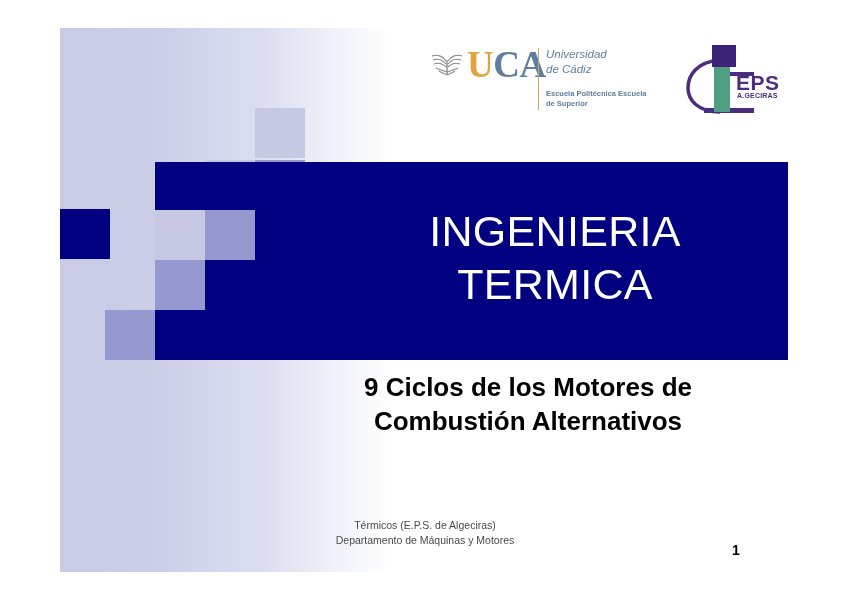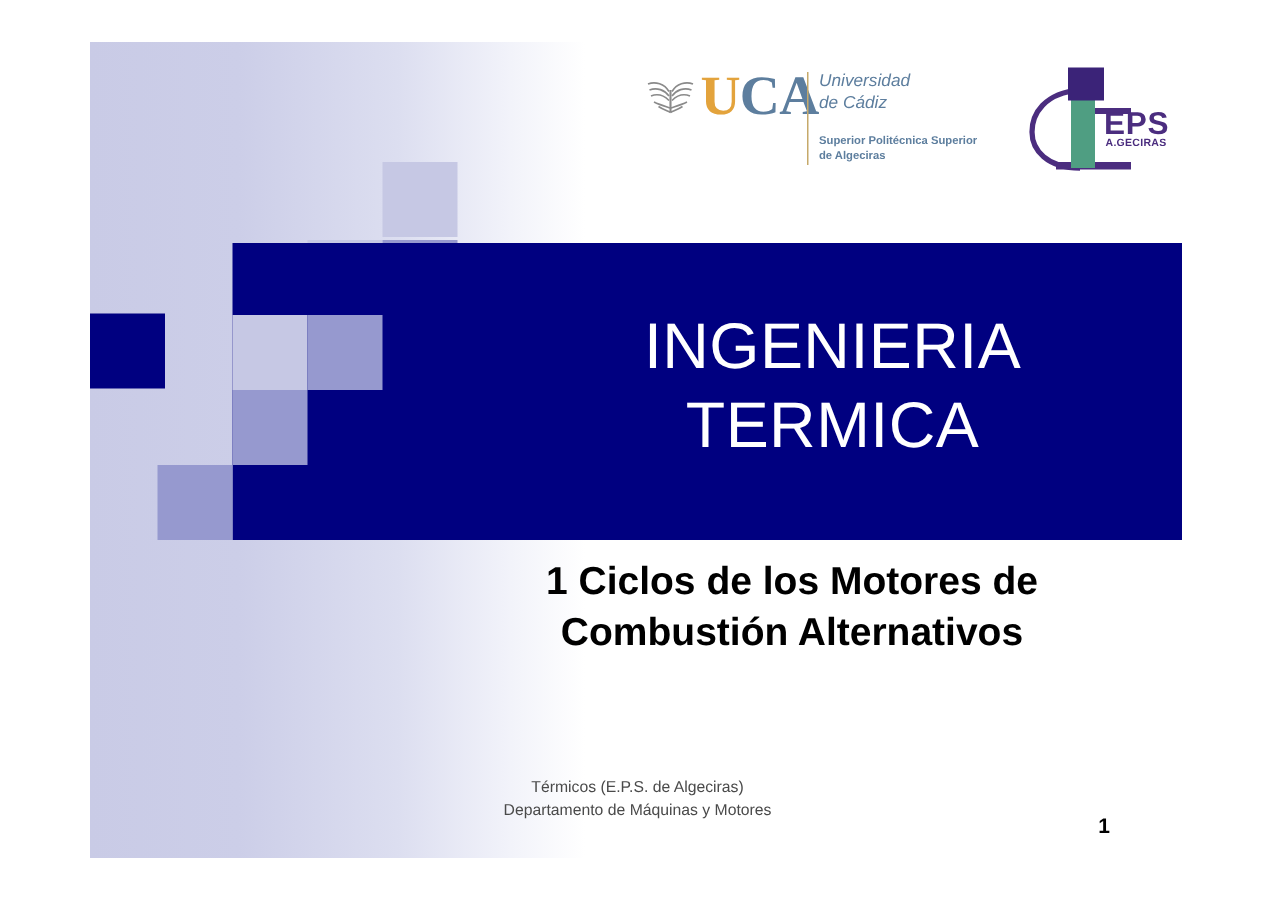--- a/index.html
+++ b/index.html
@@ -217,21 +217,21 @@
   <div class="sq sq-mid" style="left:205px; top:210px;"></div>
   <div class="sq sq-mid" style="left:155px; top:260px;"></div>
   <div class="sq sq-mid" style="left:105px; top:310px;"></div>
 
   <div class="main-title">
     <span class="tl">INGENIERIA</span>
     <span class="tl">TERMICA</span>
   </div>
 
   <div class="subtitle">
-    <span class="sl">1 Ciclos de los Motores de</span>
+    <span class="sl">9 Ciclos de los Motores de</span>
     <span class="sl">Combustión Alternativos</span>
   </div>
 
   <div class="footer">
     <span class="fl">Térmicos (E.P.S. de Algeciras)</span>
     <span class="fl">Departamento de Máquinas y Motores</span>
   </div>
 
   <div class="page-number">1</div>
 
@@ -253,22 +253,22 @@
         <path d="M17 8 L17 23" stroke="#8a8a8a" stroke-width="1.4" fill="none"></path>
       </svg>
       <span class="uca-word"><span class="uca-u">U</span><span class="uca-ca">CA</span></span>
     </div>
     <div class="uca-rule"></div>
     <div class="uca-univ">
       <span>Universidad</span>
       <span>de Cádiz</span>
     </div>
     <div class="uca-eps">
-      <span>Superior Politécnica Superior</span>
-      <span>de Algeciras</span>
+      <span>Escuela Politécnica Escuela</span>
+      <span>de Superior</span>
     </div>
   </div>
 
   <div class="eps-logo">
     <svg class="eps-svg" width="104" height="78" viewBox="0 0 104 78">
 
       <path d="M34 18 C10 20, 2 34, 2 46 C2 58, 12 70, 34 70" fill="none" stroke="#4b2d7f" stroke-width="3.5"></path>
 
       <rect x="30" y="30" width="38" height="4" fill="#4b2d7f"></rect>
       <rect x="18" y="66" width="50" height="5" fill="#4b2d7f"></rect>

